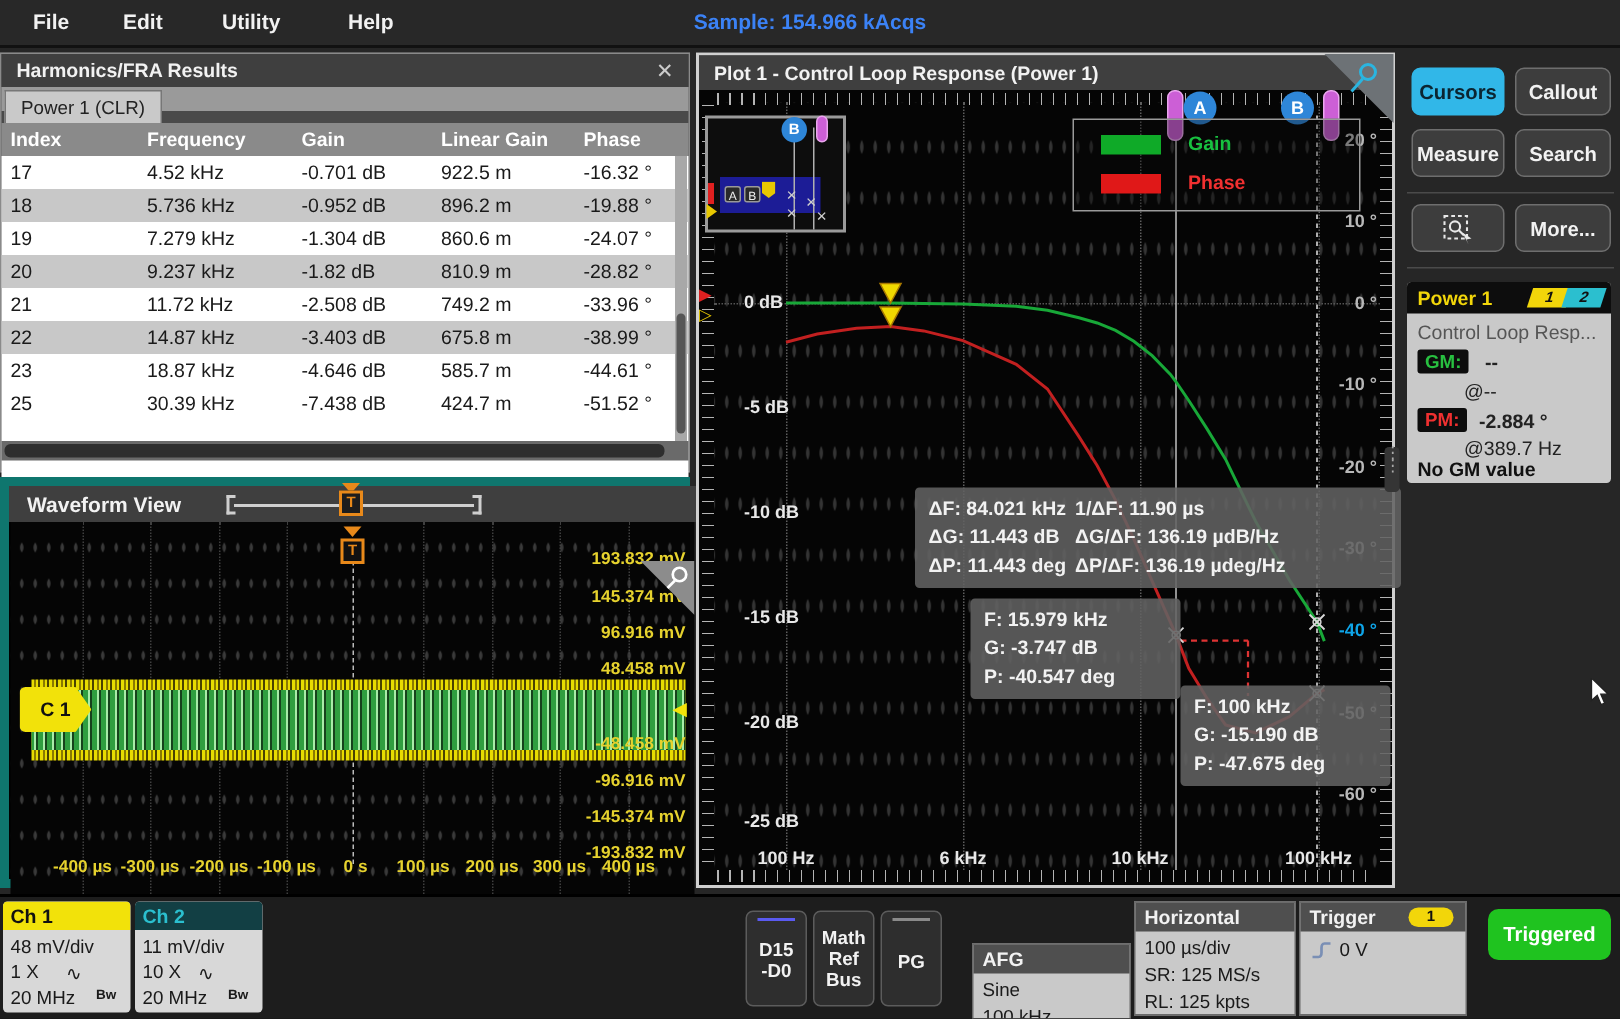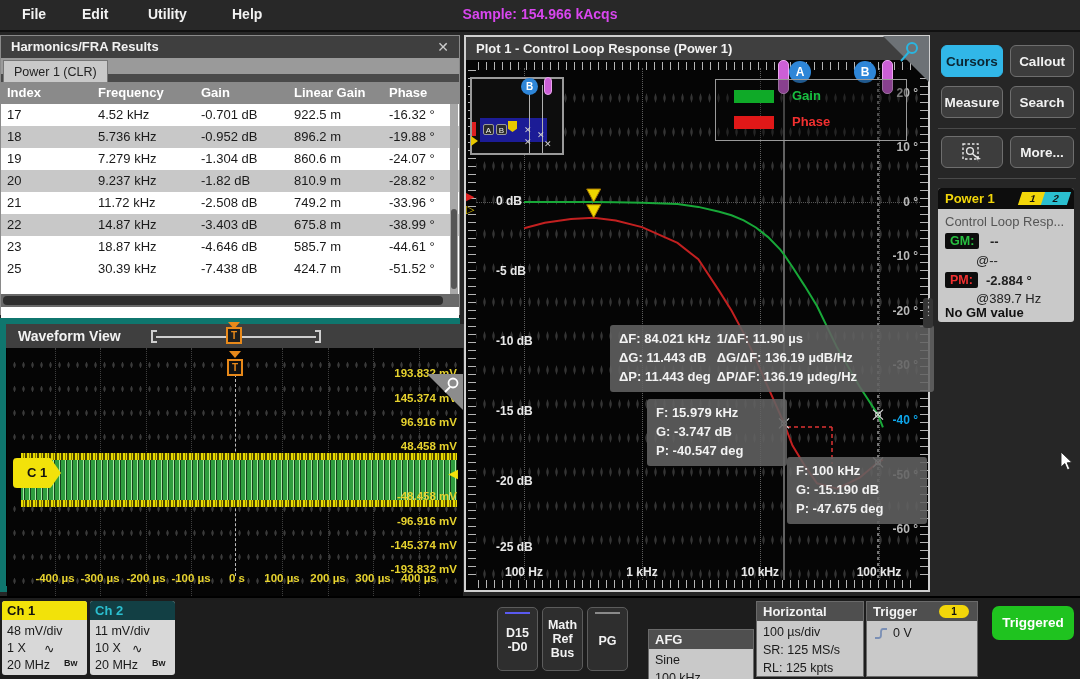--- a/index.html
+++ b/index.html
@@ -4,21 +4,21 @@
 <style>
   html,body{margin:0;padding:0;background:#111;}
   #screen{position:relative;width:1080px;height:679px;background:#262626;overflow:hidden;
     font-family:"Liberation Sans","DejaVu Sans",sans-serif;-webkit-font-smoothing:antialiased;}
   .abs{position:absolute;}
   .bold{font-weight:bold;}
 
   
   #menubar{left:0;top:0;width:1080px;height:30px;background:#282828;border-bottom:2px solid #111;color:#f2f2f2;}
   .menu-item{top:6px;font-size:14px;font-weight:bold;color:#f2f2f2;cursor:default;}
-  #sample-status{top:6px;left:0;width:1080px;text-align:center;font-size:14px;font-weight:bold;color:#d946ef;}
+  #sample-status{top:6px;left:0;width:1080px;text-align:center;font-size:14px;font-weight:bold;color:#3b82f6;}
 
   
   .titlebar{background:#3f3f3f;color:#f2f2f2;font-size:13px;font-weight:bold;line-height:22px;}
   .close-x{color:#cccccc;font-size:14px;font-weight:bold;}
 
   
   #results-panel{left:0;top:35px;width:460px;height:280px;background:#4a4a4a;border:1px solid #8a8a8a;box-sizing:border-box;}
   #results-title{left:0;top:0;width:458px;height:22px;padding-left:10px;box-sizing:border-box;}
   #results-tabstrip{left:0;top:22px;width:458px;height:16px;background:#9a9a9a;}
   #results-tab{left:2px;top:2px;height:22px;padding:0 10px;background:#c9c9c9;color:#222;font-size:12.5px;line-height:22px;border:1px solid #777;border-bottom:none;box-sizing:border-box;}
@@ -295,21 +295,21 @@
     <span class="abs phase-label" style="top:49px;">20 °</span>
     <span class="abs phase-label" style="top:103px;">10 °</span>
     <span class="abs phase-label" style="top:158px;">0 °</span>
     <span class="abs phase-label" style="top:212px;">-10 °</span>
     <span class="abs phase-label" style="top:267px;">-20 °</span>
     <span class="abs phase-label" style="top:321px;">-30 °</span>
     <span class="abs phase-label" style="top:376px;color:#0ea5e9;">-40 °</span>
     <span class="abs phase-label" style="top:431px;">-50 °</span>
     <span class="abs phase-label" style="top:485px;">-60 °</span>
     <div class="abs freq-label" style="left:23px;">100 Hz</div>
-    <div class="abs freq-label" style="left:141px;">1 kHz</div>
+    <div class="abs freq-label" style="left:141px;">6 kHz</div>
     <div class="abs freq-label" style="left:259px;">10 kHz</div>
     <div class="abs freq-label" style="left:378px;">100 kHz</div>
 
     <span class="abs" style="left:0;top:153px;color:#e02020;font-size:11px;">▶</span>
     <span class="abs" style="left:0;top:166px;color:#e8c800;font-size:11px;">▷</span>
 
     <svg class="abs" id="plot-svg" width="466" height="557" viewBox="0 0 466 557">
       <line id="cursor-a-line" y1="40" y2="543" stroke="#c0c0c0" stroke-width="1" x1="318.0" x2="318.0"></line>
       <line id="cursor-b-line" y1="40" y2="543" stroke="#e8e8e8" stroke-width="1" stroke-dasharray="3,3" x1="412.0" x2="412.0"></line>
       <polyline id="gain-line" fill="none" stroke="#18a838" stroke-width="2" points="58.0,165.0 78.8,165.0 105.0,165.0 127.7,165.0 149.8,165.3 176.0,165.7 211.5,167.1 232.3,169.9 253.3,174.8 265.5,178.3 277.7,183.3 289.9,190.5 302.1,200.1 314.3,212.6 318.0,217.5 326.5,230.0 338.8,249.1 351.0,269.1 371.1,310.6 393.7,349.8 412.0,377.7 416.9,390.4"></polyline>

